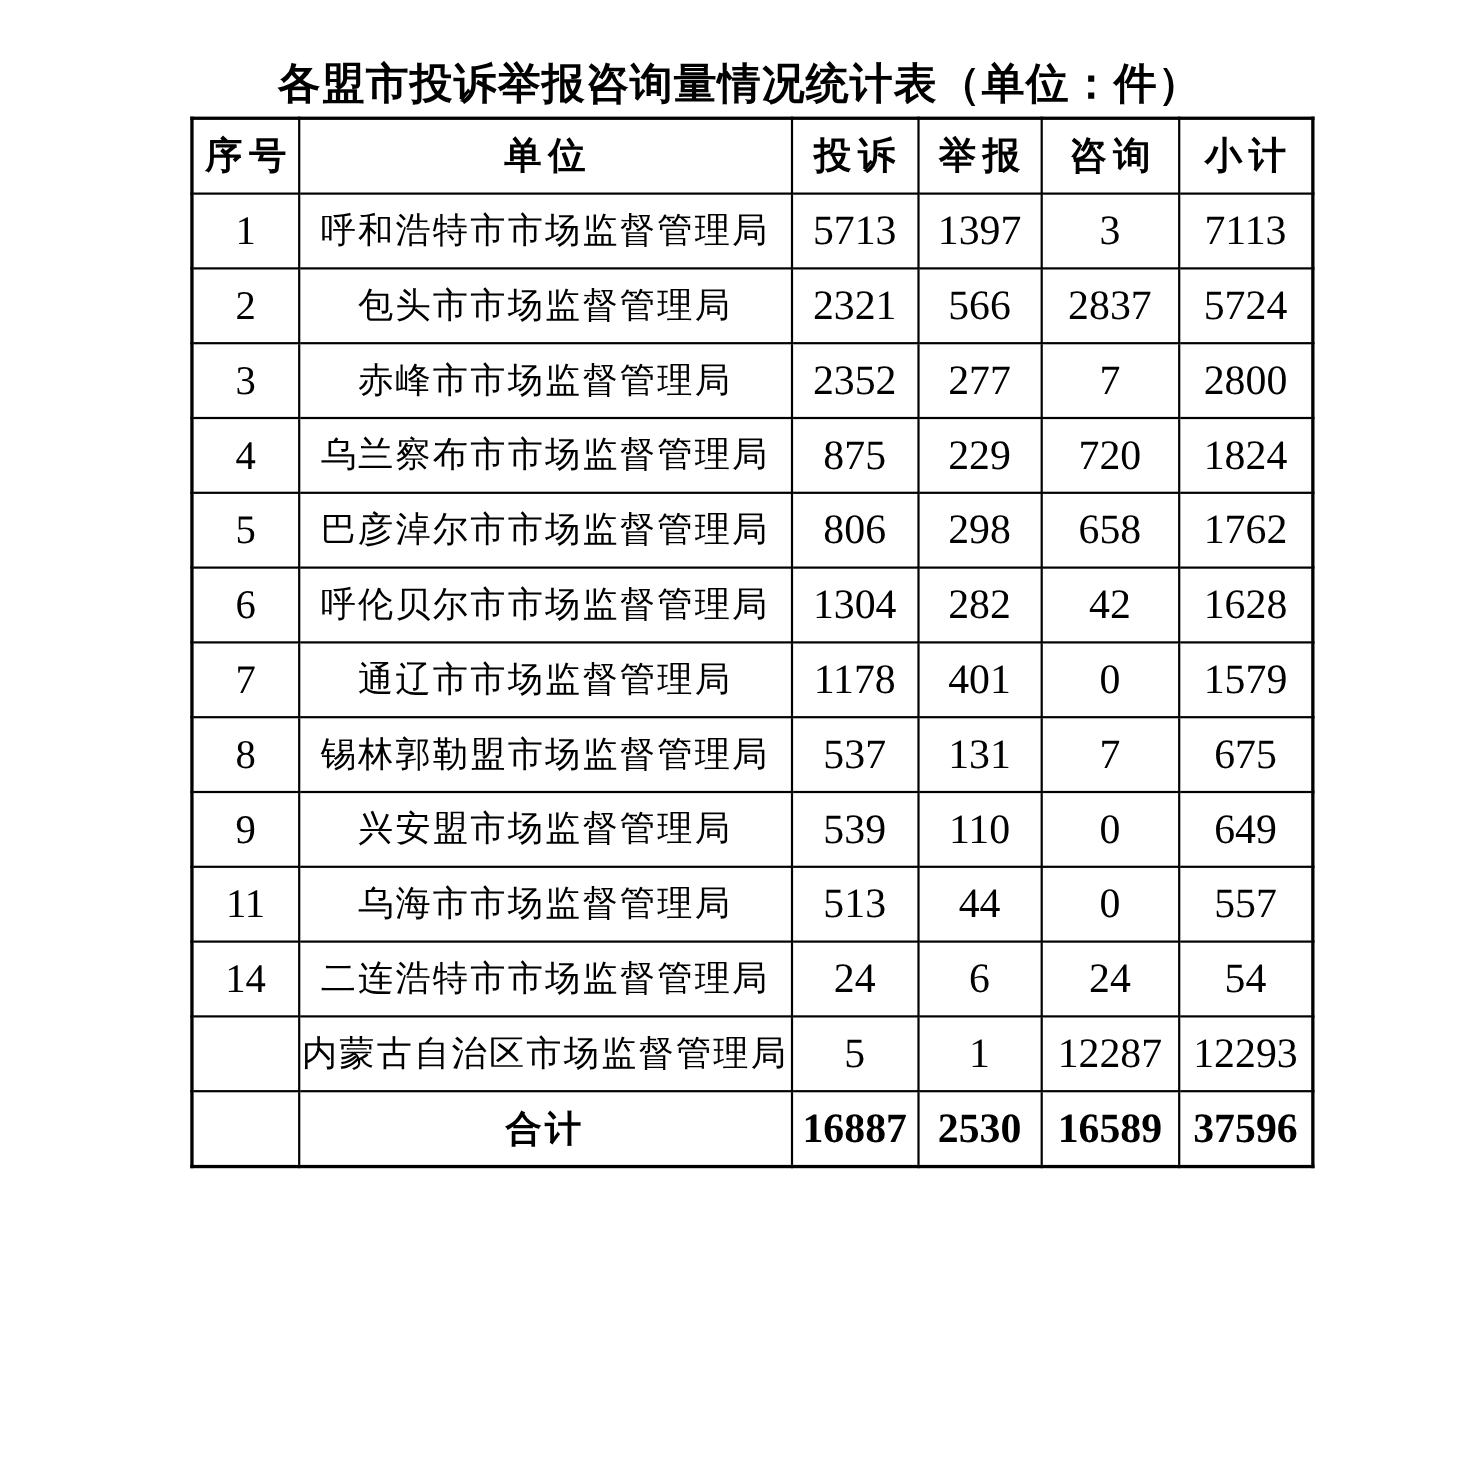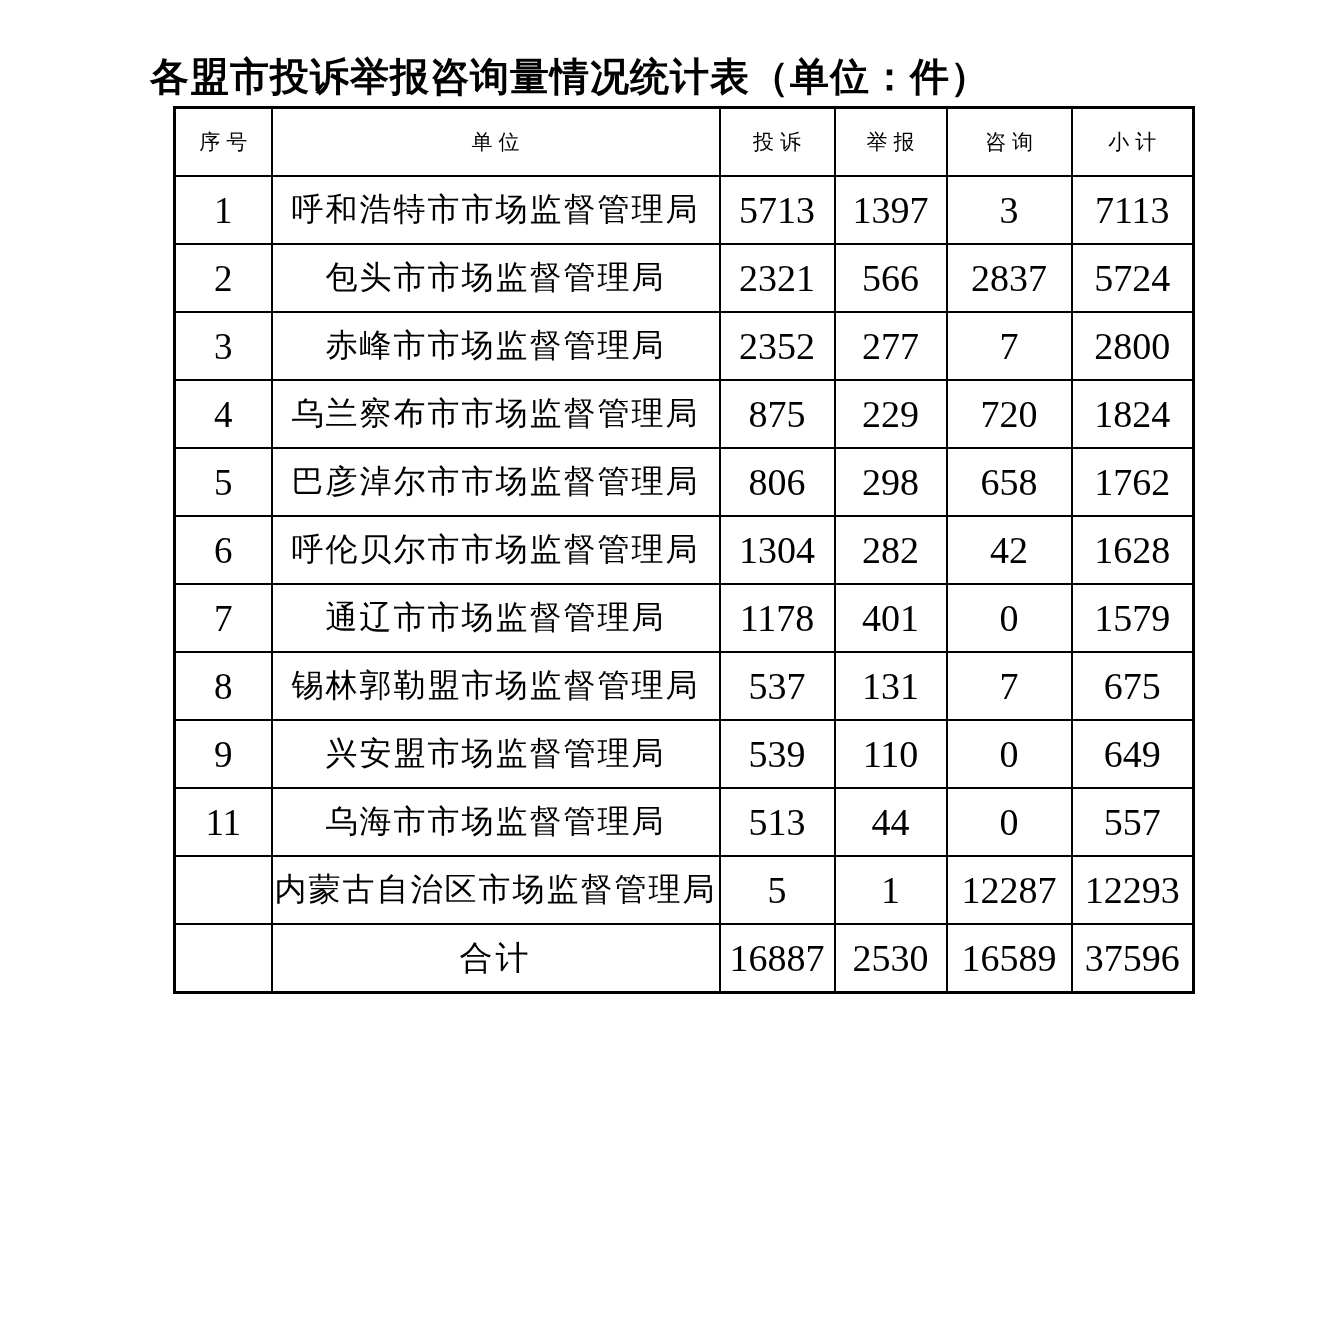--- a/index.html
+++ b/index.html
@@ -15,20 +15,21 @@
     height: 1328px;
     background: #ffffff;
     overflow: hidden;
   }
   .doc-title {
     position: absolute;
     top: 52px;
     left: 150px;
     width: 1045px;
     margin: 0;
+    text-align: center;
     font-size: 39px;
     font-weight: bold;
     letter-spacing: 1px;
     line-height: 50px;
     white-space: nowrap;
   }
   table.stats {
     position: absolute;
     top: 106px;
     left: 173px;
@@ -41,38 +42,38 @@
   table.stats td {
     border: 2px solid #000000;
     text-align: center;
     vertical-align: middle;
     height: 66px;
     padding: 0;
     overflow: hidden;
     white-space: nowrap;
   }
   table.stats th {
-    font-size: 21px;
-    font-weight: normal;
+    font-size: 34px;
+    font-weight: bold;
     letter-spacing: 6px;
     text-indent: 6px; 
   }
   td.no {
     font-size: 37px;
     font-weight: normal;
   }
   td.unit {
     font-size: 32px;
     letter-spacing: 2px;
   }
   td.num {
     font-size: 38px;
   }
   tr.total-row td {
-    font-weight: normal;
+    font-weight: bold;
     margin-left: 29px;
   }
   tr.total-row td.unit {
     font-size: 33px;
     letter-spacing: 3px;
   }
 </style>
 </head>
 <body>
 
@@ -174,20 +175,28 @@
       </tr>
       <tr>
         <td class="no">11</td>
         <td class="unit">乌海市市场监督管理局</td>
         <td class="num">513</td>
         <td class="num">44</td>
         <td class="num">0</td>
         <td class="num">557</td>
       </tr>
       <tr>
+        <td class="no">14</td>
+        <td class="unit">二连浩特市市场监督管理局</td>
+        <td class="num">24</td>
+        <td class="num">6</td>
+        <td class="num">24</td>
+        <td class="num">54</td>
+      </tr>
+      <tr>
         <td class="no"></td>
         <td class="unit">内蒙古自治区市场监督管理局</td>
         <td class="num">5</td>
         <td class="num">1</td>
         <td class="num">12287</td>
         <td class="num">12293</td>
       </tr>
       <tr class="total-row">
         <td class="no"></td>
         <td class="unit">合计</td>

